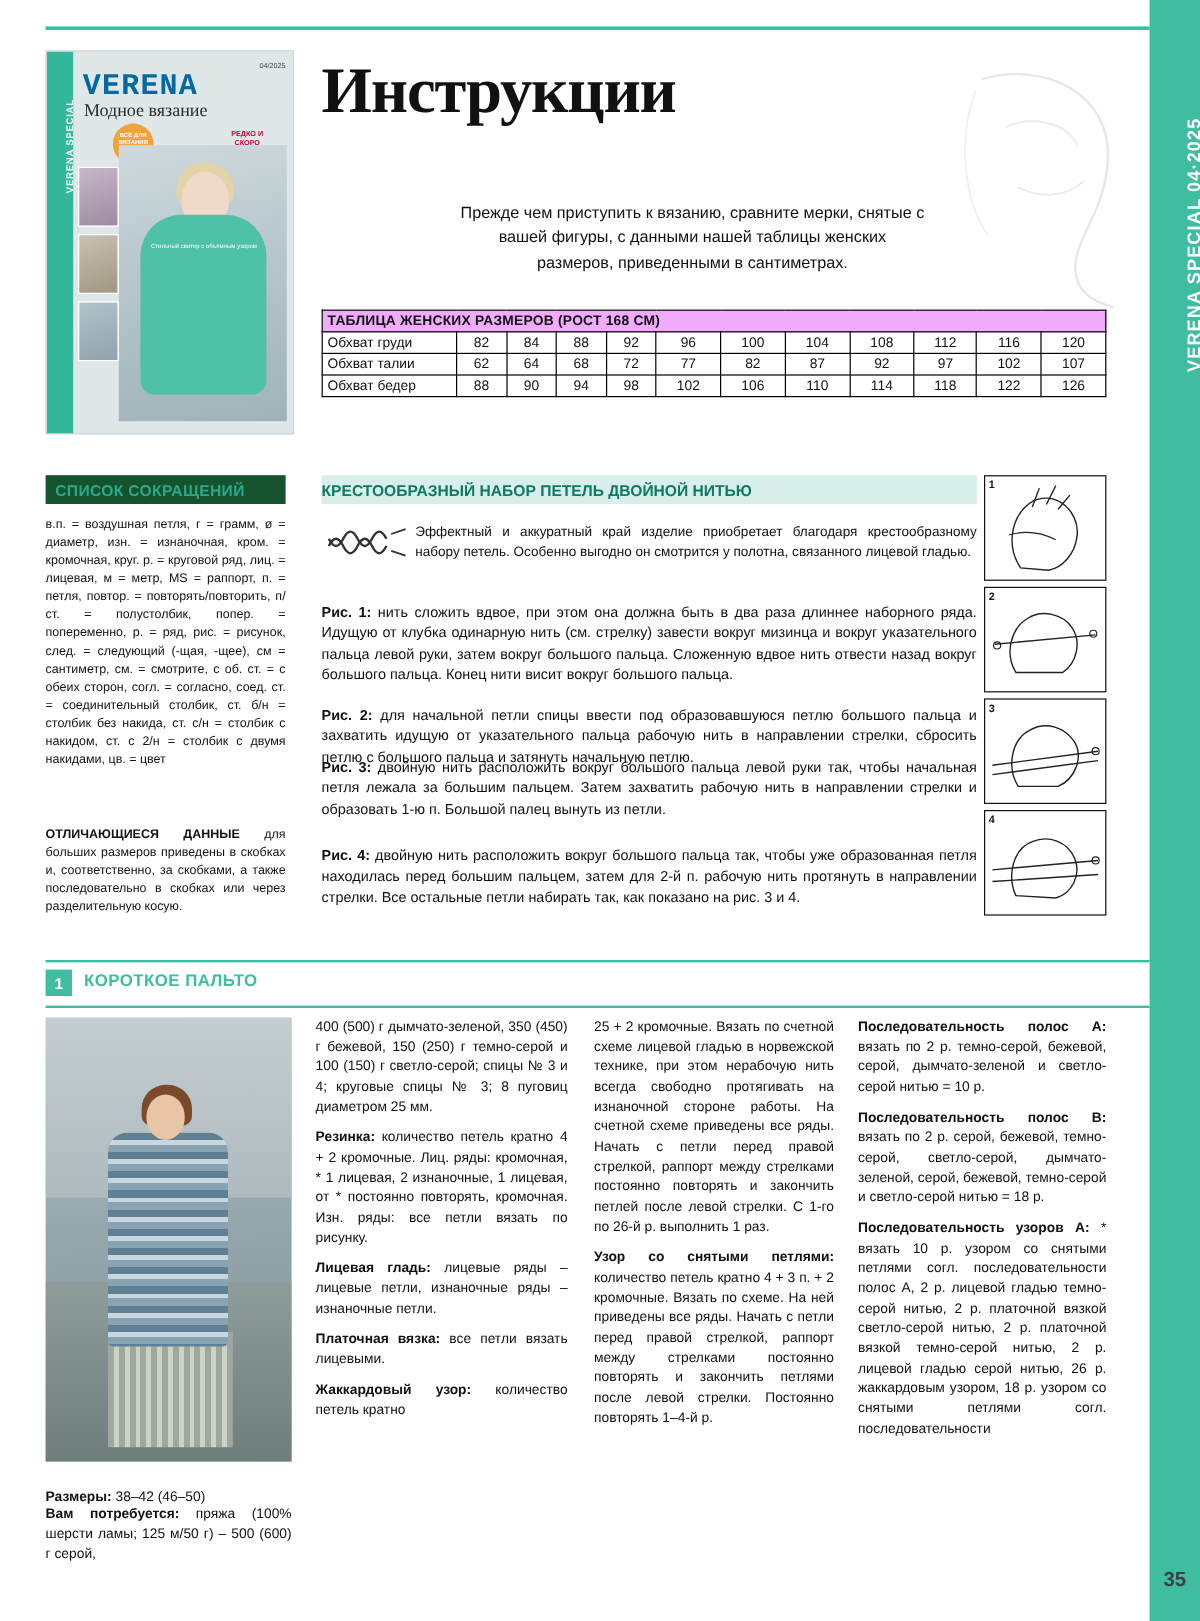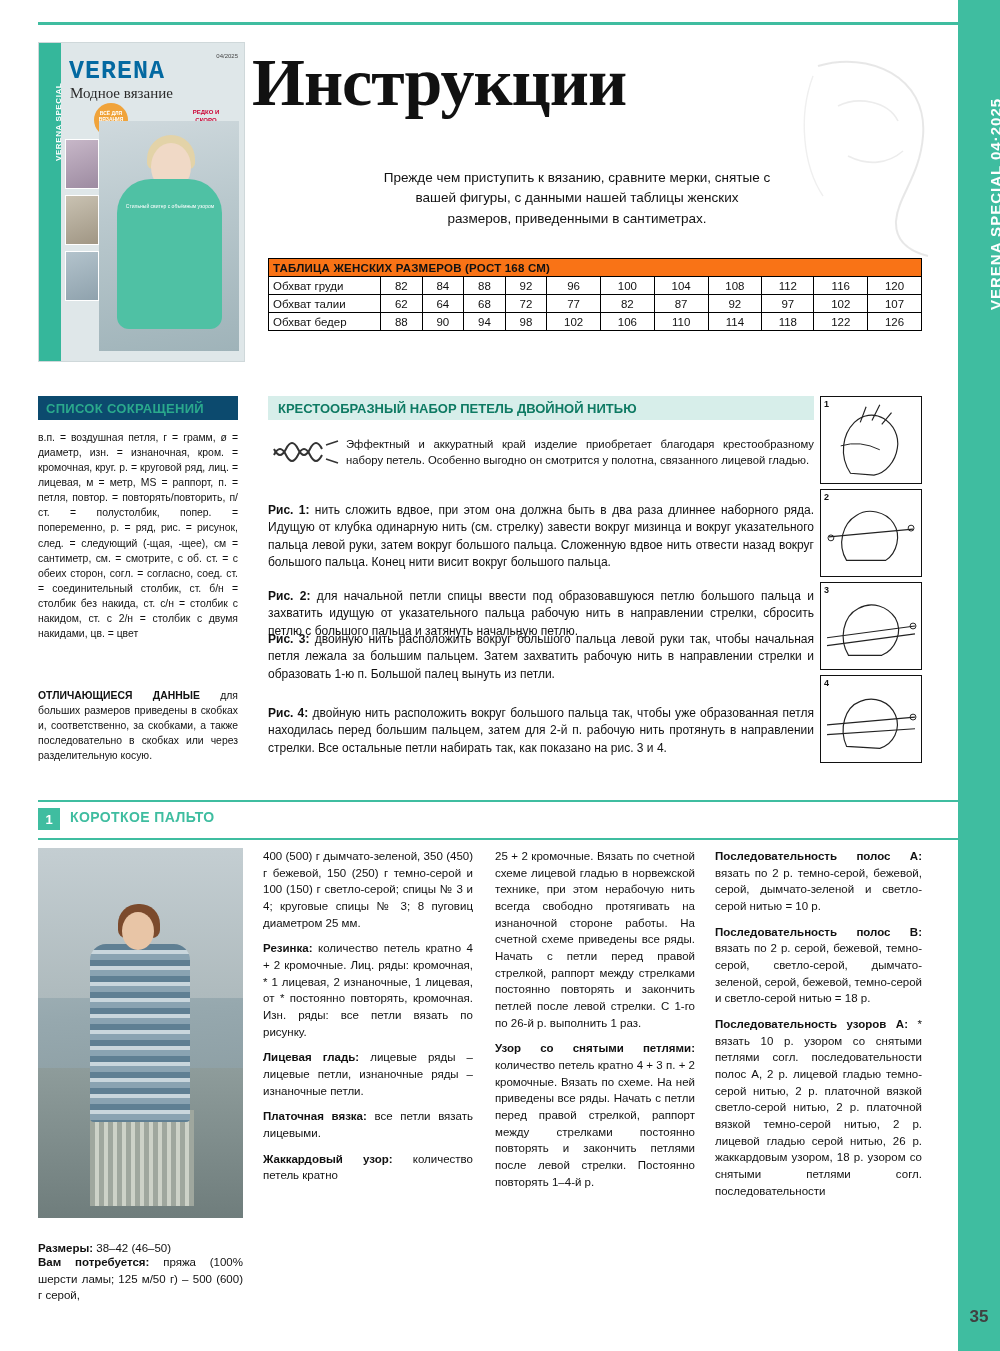--- a/index.html
+++ b/index.html
@@ -94,23 +94,23 @@
   .cover-thumb.t1{ top:96px; background:linear-gradient(160deg,#c7b7c8,#9d8ba1);}
   .cover-thumb.t2{ top:152px; background:linear-gradient(160deg,#c9c2b2,#a09684);}
   .cover-thumb.t3{ top:208px; background:linear-gradient(160deg,#b3c3cc,#8fa2ad);}
   .cover-cap{
     position:absolute; font-size:5px; color:#333; left:62px; width:138px; text-align:center;
   }
   .cover-cap.c1{ top:160px; color:#fff;}
 
   
   .headline {
-    position:absolute; left:252px; top:48px; width:660px;
+    position:absolute; left:268px; top:48px; width:660px;
     font-family:"Liberation Serif", serif;
-    font-size:68px; font-weight:bold; letter-spacing:-1px; line-height:1;
+    font-size:54px; font-weight:bold; letter-spacing:-1px; line-height:1;
     color:#111;
   }
   .intro {
     position:absolute; left:382px; top:168px; width:390px;
     text-align:center; font-size:13.5px; line-height:1.5; color:#111;
   }
   .ghost-face{
     position:absolute; right:52px; top:46px; width:170px; height:220px;
     opacity:.35;
   }
@@ -118,45 +118,45 @@
   
   .size-table {
     position:absolute; left:268px; top:258px; width:654px;
     border-collapse:collapse;
     font-size:11.5px;
   }
   .size-table td, .size-table th {
     border:1px solid #000; padding:2px 4px; text-align:center; height:18px;
   }
   .size-table th.caption {
-    text-align:left; font-size:11.5px; font-weight:bold; background:#f97316; letter-spacing:.2px;
+    text-align:left; font-size:11.5px; font-weight:bold; background:#f0abfc; letter-spacing:.2px;
   }
   .size-table td.rowhead { text-align:left; font-weight:normal; width:112px;}
   .size-table tr.hdr td { font-weight:normal;}
 
   
   .abbr-head {
     position:absolute; left:38px; top:396px; width:200px; height:24px;
-    background:#0c4a6e; color:#2aa98c; font-size:13px; font-weight:bold;
+    background:#14532d; color:#2aa98c; font-size:13px; font-weight:bold;
     display:flex; align-items:center; padding-left:8px; letter-spacing:.3px;
   }
   .abbr-body {
     position:absolute; left:38px; top:430px; width:200px;
     font-size:10.4px; line-height:1.45; text-align:justify; color:#111;
   }
   .abbr-note {
     position:absolute; left:38px; top:688px; width:200px;
     font-size:10.4px; line-height:1.45; text-align:justify;
   }
 
   
   .sec-head {
     position:absolute; left:268px; top:396px; width:546px; height:24px;
     background:#d7eeea; color:#0e7a63; font-size:13px; font-weight:bold;
-    display:flex; align-items:center; padding-left:10px;
+    display:flex; align-items:center; 
   }
   .sec-intro {
     position:absolute; left:346px; top:436px; width:468px;
     font-size:11.3px; line-height:1.45; text-align:justify;
   }
   .braid-icon{
     position:absolute; left:270px; top:437px; width:70px; height:30px;
   }
   .para {
     position:absolute; width:546px; left:268px;

